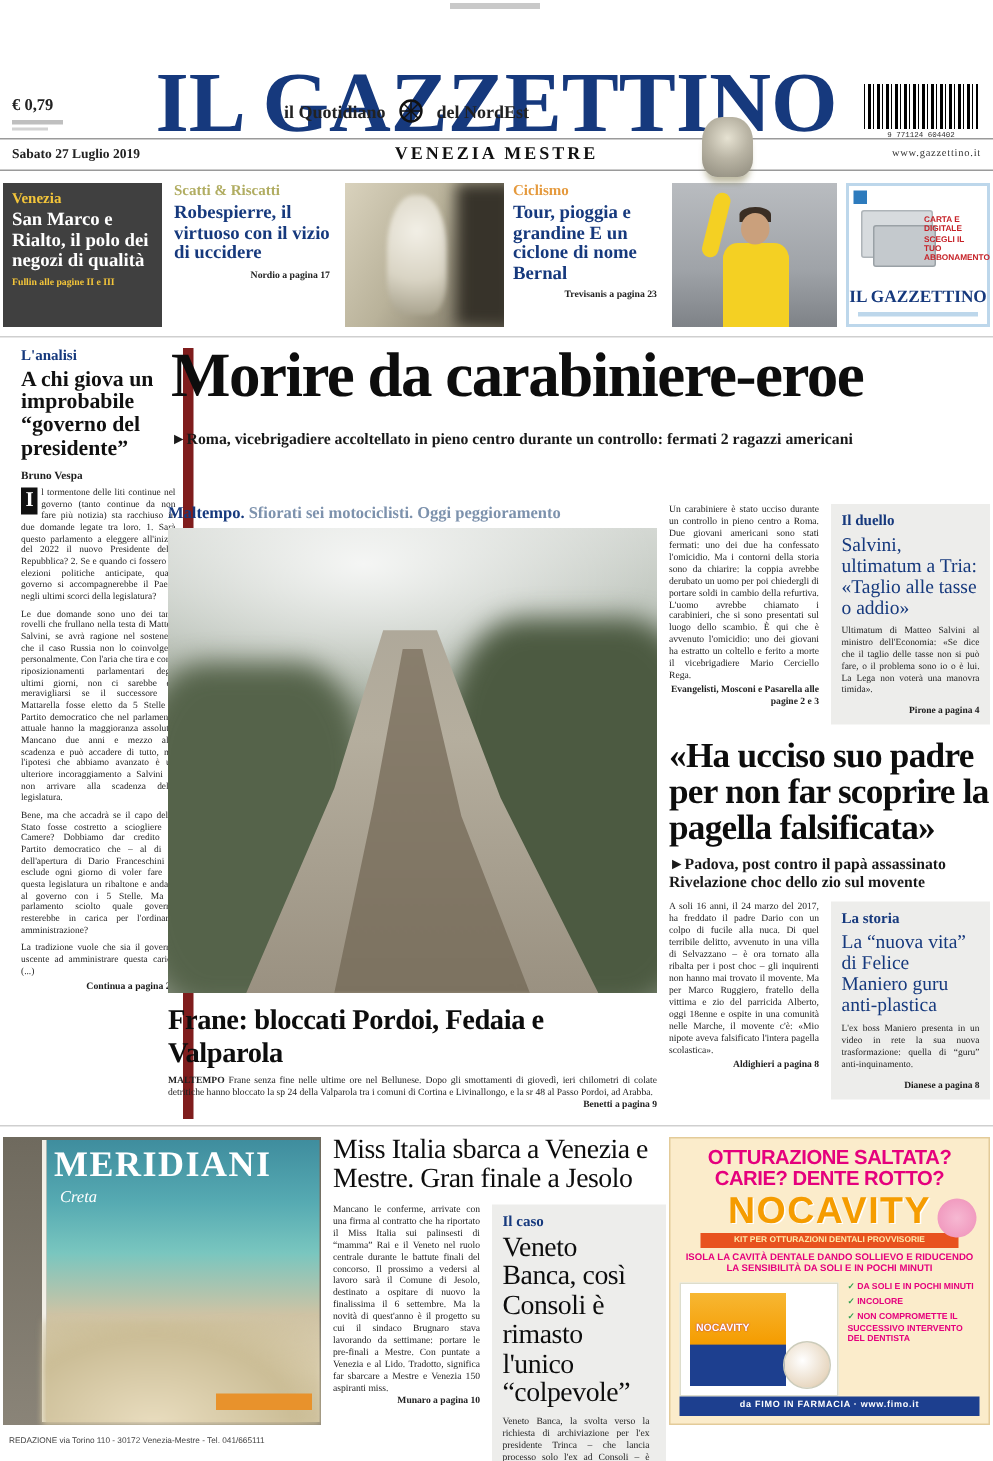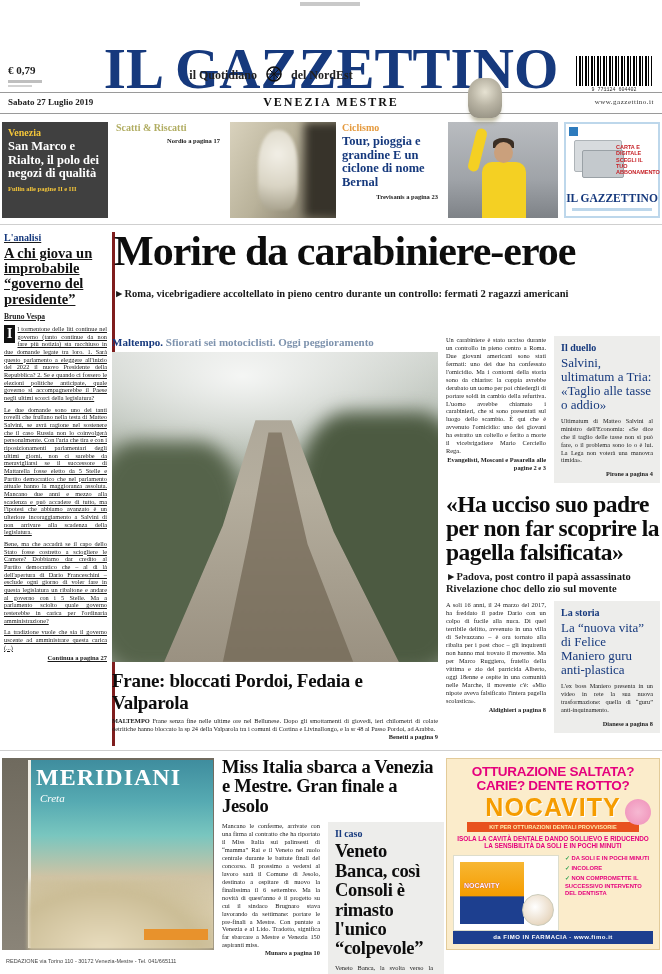--- a/index.html
+++ b/index.html
@@ -63,22 +63,22 @@
         border:1px solid #aeb4b8;border-radius:2px;}
   .abbo .dev2{position:absolute;left:16px;top:26px;width:40px;height:26px;background:#c4c9cd;
         border:1px solid #9aa1a6;border-radius:2px;}
   .abbo .txt{position:absolute;right:4px;top:20px;width:38px;font-family:"Liberation Sans",sans-serif;
         font-size:5.5px;font-weight:bold;color:#c62127;line-height:1.15;text-align:left;}
   .abbo .brand{position:absolute;left:0;bottom:12px;width:100%;text-align:center;
         font-size:11.5px;font-weight:bold;color:#16397d;}
   .abbo .line{position:absolute;left:6px;bottom:5px;width:80px;height:3px;background:#bdd7eb;}
   .strip-rule{position:absolute;top:224px;left:0;width:662px;border-top:1px solid #cfcfcf;}
   
-  .analysis{position:absolute;top:232px;left:4px;width:103px;height:514px;
-        border-right:3px solid #7f1d1d;padding-right:5px;box-sizing:content-box;text-decoration:underline;}
+  .analysis{position:absolute;top:232px;left:14px;width:103px;height:514px;
+        border-right:7px solid #7f1d1d;padding-right:5px;box-sizing:content-box;}
   .analysis .k{font-size:10px;font-weight:bold;color:#16397d;}
   .analysis .t{font-size:14.5px;font-weight:bold;color:#111;line-height:1.05;margin-top:3px;}
   .analysis .by{font-size:7.5px;font-weight:bold;color:#222;margin-top:5px;}
   .analysis p{font-size:6.3px;line-height:1.22;text-align:justify;margin:4px 0 0 0;color:#222;}
   .analysis p.dropcap::first-letter{float:left;font-size:14px;line-height:1;font-weight:bold;
         color:#fff;background:#111;padding:2px 3px;margin:0 2px 0 0;}
   .analysis .more{font-size:6.5px;font-weight:bold;text-align:right;margin-top:3px;}
   
   .main-head{position:absolute;top:230px;left:114px;width:548px;font-size:42px;font-weight:bold;
         color:#0d0d0d;letter-spacing:-1px;line-height:1;}
@@ -127,21 +127,21 @@
         background:linear-gradient(180deg,#6f6a5e 0%,#8a8478 100%);}
   .merid .cover{position:absolute;left:26px;top:2px;width:182px;height:188px;border-left:3px solid #f2efe6;
         background:linear-gradient(180deg,#3f8d9e 0%,#56aab2 22%,#79c6bf 40%,#cfc3a4 62%,#e3d8bd 82%,#d9cdb0 100%);}
   .merid .mtitle{position:absolute;left:34px;top:6px;width:176px;font-size:24px;font-weight:bold;
         color:#fff;letter-spacing:1px;white-space:nowrap;overflow:hidden;}
   .merid .msub{position:absolute;left:38px;top:34px;font-size:11px;color:#fff;font-style:italic;}
   .merid .dune{position:absolute;left:26px;bottom:0;width:186px;height:70px;
         background:radial-gradient(ellipse at 40% 100%,#e9ddbf 0%,#cbbd96 60%,rgba(0,0,0,0) 100%);filter:blur(2px);}
   .merid .badge{position:absolute;right:6px;bottom:10px;width:64px;height:11px;background:#e8922c;}
   .miss{position:absolute;left:220px;top:0;width:222px;height:192px;}
-  .miss .t{font-size:18.5px;font-weight:bold;color:#0d0d0d;line-height:1.05;letter-spacing:-.3px;}
+  .miss .t{font-size:18.5px;font-weight:normal;color:#0d0d0d;line-height:1.05;letter-spacing:-.3px;}
   .miss .row{display:flex;gap:8px;margin-top:6px;}
   .miss .bd{width:98px;font-size:6.4px;line-height:1.24;text-align:justify;color:#222;}
   .miss .bd .sig{display:block;font-weight:bold;text-align:right;}
   .miss .graybox{width:116px;}
   .noca{position:absolute;right:0;top:0;width:214px;height:192px;box-sizing:border-box;
         background:#fbeccb;border:1px solid #e3cb99;font-family:"Liberation Sans",sans-serif;
         padding:6px 6px 0 6px;text-align:center;}
   .noca .h{font-size:13.5px;font-weight:bold;color:#e5007d;line-height:1.02;letter-spacing:-.3px;}
   .noca .brand{font-size:25px;font-weight:bold;color:#f59c00;letter-spacing:1px;line-height:1;
         margin-top:2px;text-shadow:1px 1px 0 #fff;}
@@ -203,20 +203,21 @@
   <div class="trophy"></div>
 
   <div class="teasers">
     <div class="teaser-red">
       <div class="k">Venezia</div>
       <div class="t">San Marco e Rialto, il polo dei negozi di qualità</div>
       <div class="b">Fullin alle pagine II e III</div>
     </div>
     <div class="teaser" style="left:114px;width:112px;">
       <div class="k k-olive">Scatti &amp; Riscatti</div>
+      <div class="t">Robespierre, il virtuoso con il vizio di uccidere</div>
       <div class="b">Nordio a pagina 17</div>
     </div>
     <div class="painting">
       <div class="fig"></div>
       <div class="dark"></div>
     </div>
     <div class="teaser" style="left:340px;width:104px;">
       <div class="k k-orange">Ciclismo</div>
       <div class="t">Tour, pioggia e grandine E un ciclone di nome Bernal</div>
       <div class="b">Trevisanis a pagina 23</div>

